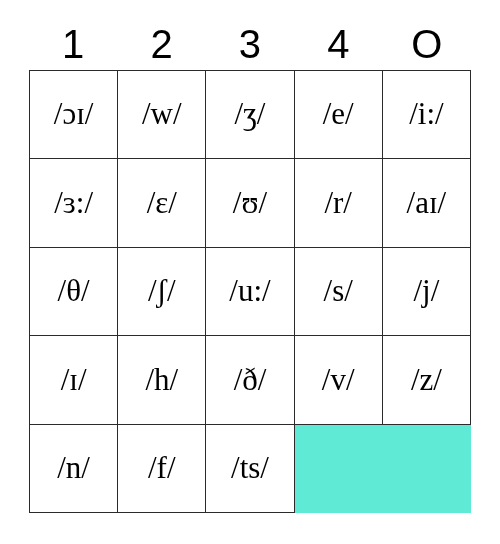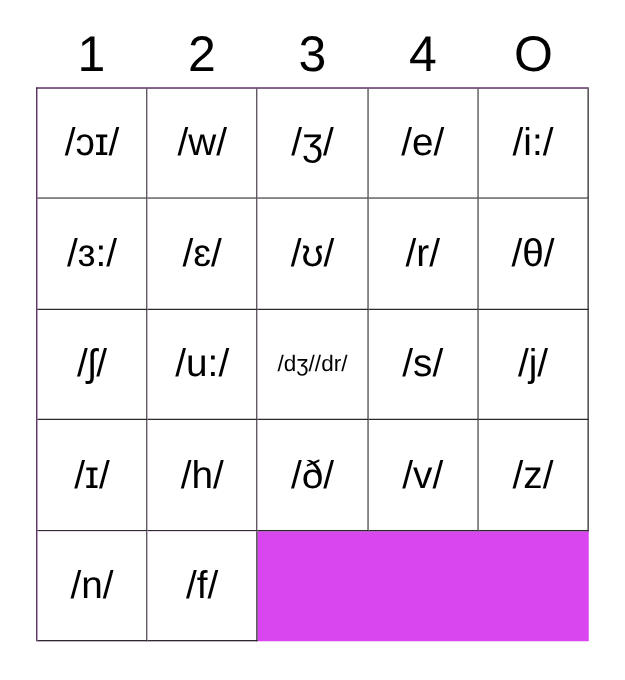--- a/index.html
+++ b/index.html
@@ -49,21 +49,22 @@
     left: 29px;
     top: 70px;
     width: 442px;
     height: 443px;
     display: grid;
     grid-template-columns: repeat(5, 1fr);
     grid-template-rows: repeat(5, 1fr);
     border-top: 1px solid #2b2b2b;
     border-left: 1px solid #2b2b2b;
     box-sizing: border-box;
-    background: #d946ef;
+    background: #5eead4;
+    font-family: Liberation Serif, serif;
   }
 
   .cell {
     border-right: 1px solid #2b2b2b;
     border-bottom: 1px solid #2b2b2b;
     box-sizing: border-box;
     display: flex;
     align-items: center;
     justify-content: center;
     text-align: center;
@@ -99,30 +100,31 @@
     <div class="cell">/w/</div>
     <div class="cell">/ʒ/</div>
     <div class="cell">/e/</div>
     <div class="cell">/i:/</div>
 
     <div class="cell">/ɜ:/</div>
     <div class="cell">/ɛ/</div>
     <div class="cell">/ʊ/</div>
     <div class="cell">/r/</div>
 
+    <div class="cell">/aɪ/</div>
     <div class="cell">/θ/</div>
     <div class="cell">/ʃ/</div>
     <div class="cell">/u:/</div>
-    <div class="cell small">/dʒ//dr/</div>
 
     <div class="cell">/s/</div>
     <div class="cell">/j/</div>
     <div class="cell">/ɪ/</div>
     <div class="cell">/h/</div>
     <div class="cell">/ð/</div>
 
     <div class="cell">/v/</div>
     <div class="cell">/z/</div>
     <div class="cell">/n/</div>
     <div class="cell">/f/</div>
+    <div class="cell">/ts/</div>
 
   </div>
 </div>
 
 </body></html>

